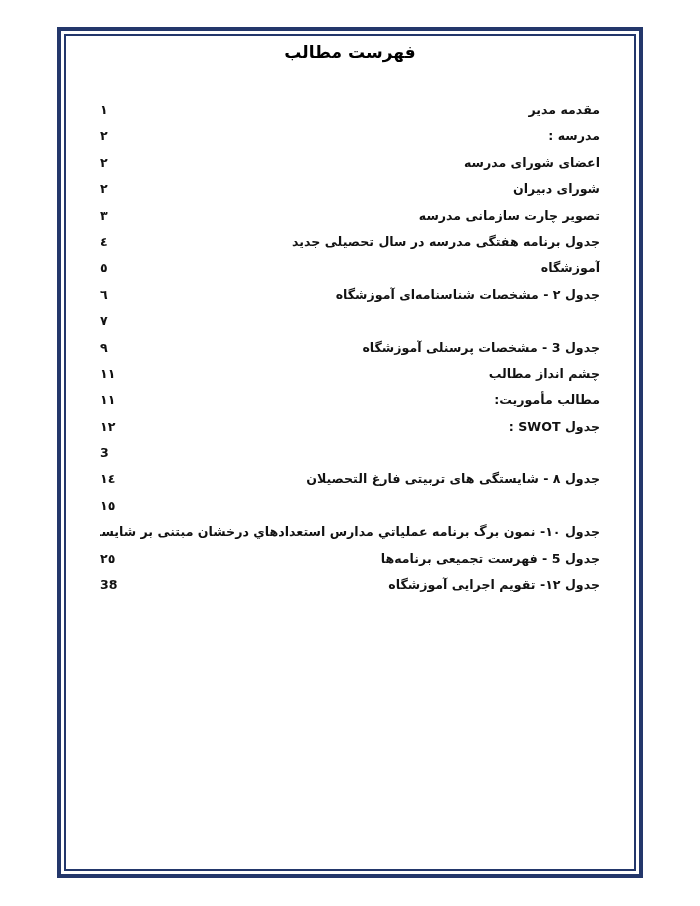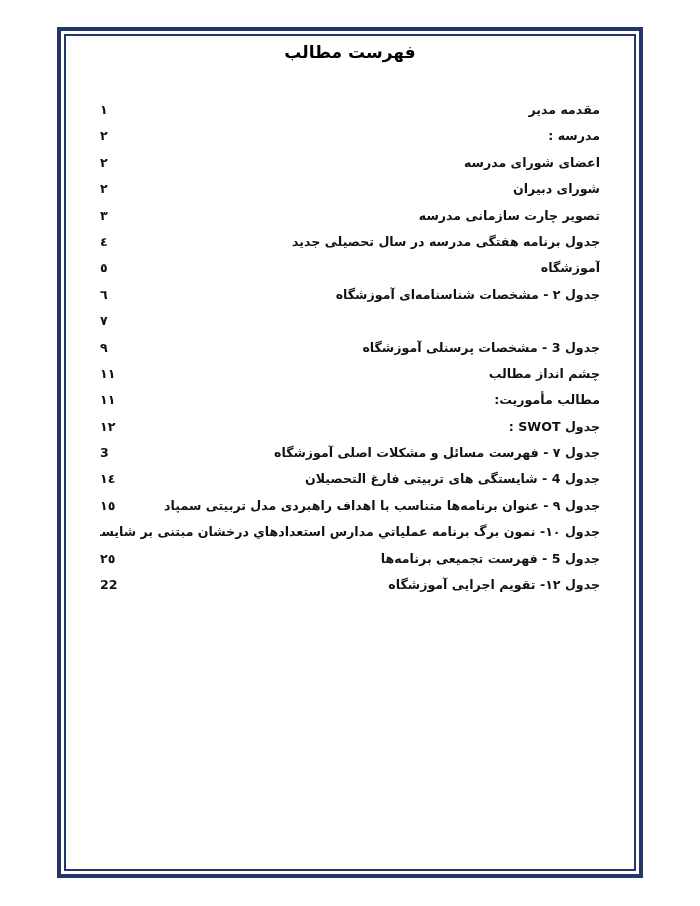--- a/index.html
+++ b/index.html
@@ -201,44 +201,42 @@
           <span class="toc-label">مطالب مأموریت:</span>
           <span class="toc-leader"></span>
           <span class="toc-page">۱۱</span>
         </div>
         <div class="toc-entry">
           <span class="toc-label">جدول   SWOT :</span>
           <span class="toc-leader"></span>
           <span class="toc-page">۱۲</span>
         </div>
         <div class="toc-entry">
-          <span class="toc-label">جدول ۷ -  فهرست مسائل و مشکلات اصلی آموزشگاه</span>
           <span class="toc-leader"></span>
           <span class="toc-page">3</span>
         </div>
         <div class="toc-entry">
-          <span class="toc-label">جدول 4 -  شایستگی های تربیتی فارغ التحصیلان</span>
+          <span class="toc-label">جدول ۸ -  شایستگی های تربیتی فارغ التحصیلان</span>
           <span class="toc-leader"></span>
           <span class="toc-page">۱٤</span>
         </div>
         <div class="toc-entry">
-          <span class="toc-label">جدول ۹ -  عنوان برنامه‌ها متناسب با اهداف راهبردی مدل تربیتی سمپاد</span>
           <span class="toc-leader"></span>
           <span class="toc-page">۱٥</span>
         </div>
         <div class="toc-entry full">
           <span class="toc-label">جدول ۱۰- نمون برگ برنامه عملیاتي مدارس استعدادهاي درخشان مبتنی بر شایستگی های ۲۵ گانه.۱٦</span>
           <span class="toc-page"></span>
         </div>
         <div class="toc-entry">
           <span class="toc-label">جدول 5 -  فهرست تجمیعی برنامه‌ها</span>
           <span class="toc-leader"></span>
           <span class="toc-page">۲٥</span>
         </div>
         <div class="toc-entry">
           <span class="toc-label">جدول ۱۲-   تقویم اجرایی آموزشگاه</span>
           <span class="toc-leader"></span>
-          <span class="toc-page">22</span>
+          <span class="toc-page">38</span>
         </div>
       </div>
 
   </div>
 </div>
 
 </body></html>

